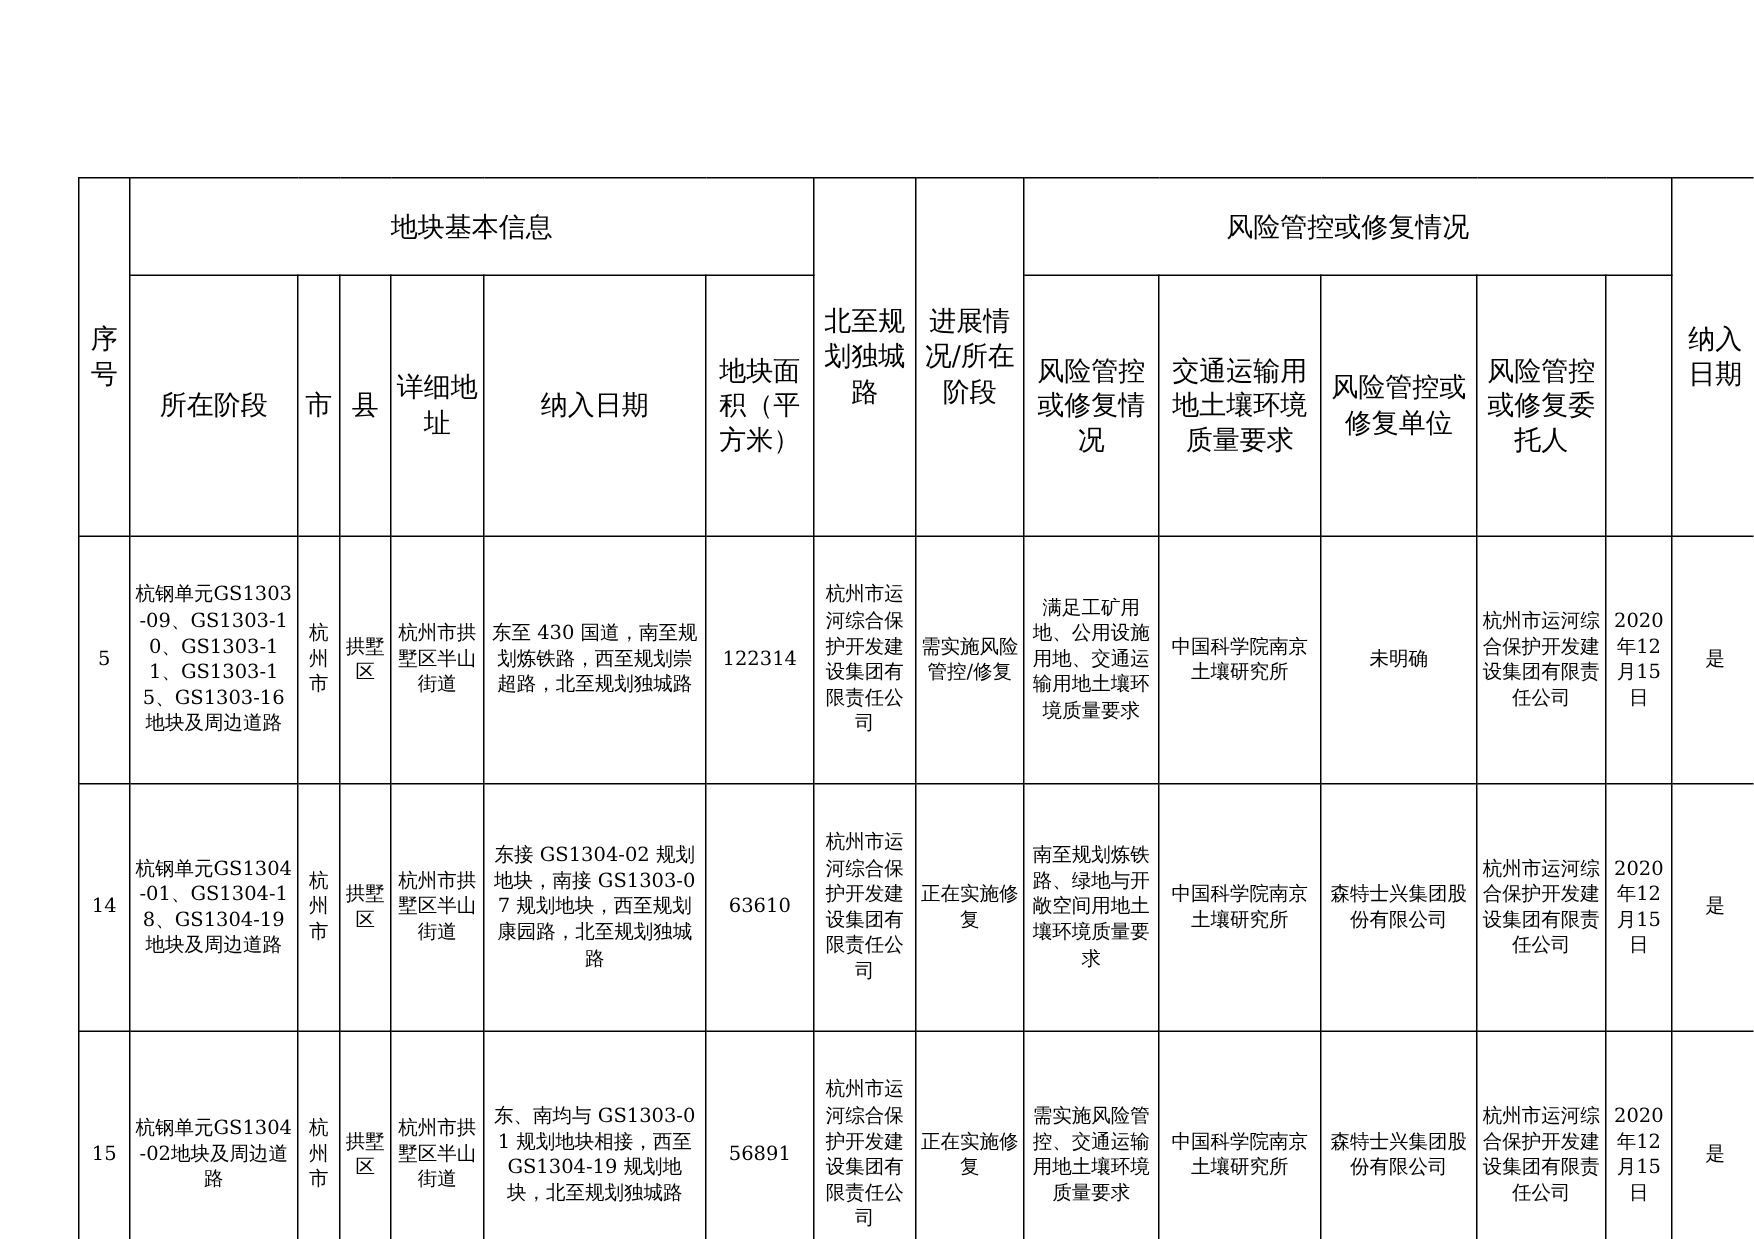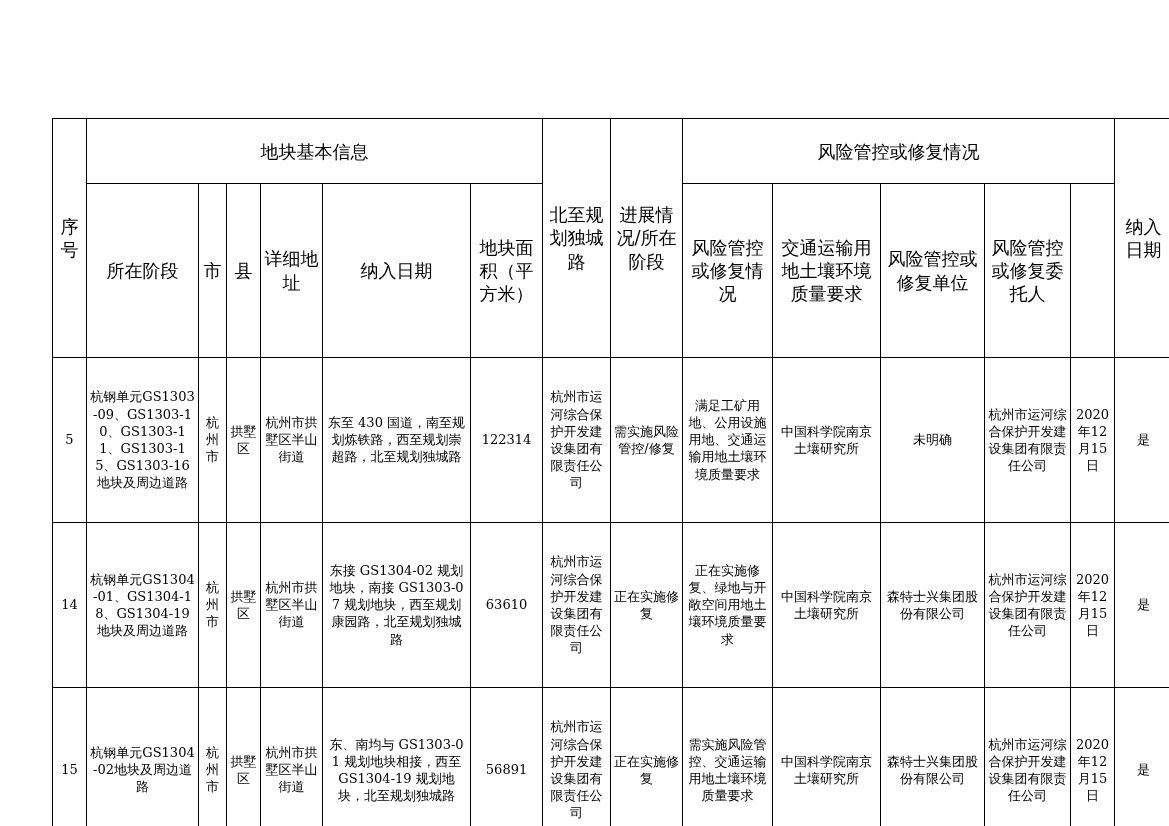--- a/index.html
+++ b/index.html
@@ -142,21 +142,21 @@
         <tr class="row-body">
           <td>14</td>
           <td class="cell-sm">杭钢单元GS1304-01、GS1304-18、GS1304-19地块及周边道路</td>
           <td class="cell-sm">杭州市</td>
           <td class="cell-sm">拱墅区</td>
           <td class="cell-sm">杭州市拱墅区半山街道</td>
           <td class="cell-sm">东接 GS1304-02 规划地块，南接 GS1303-07 规划地块，西至规划康园路，北至规划独城路</td>
           <td class="cell-sm">63610</td>
           <td class="cell-sm">杭州市运河综合保护开发建设集团有限责任公司</td>
           <td class="cell-sm">正在实施修复</td>
-          <td class="cell-sm">正在实施修复、绿地与开敞空间用地土壤环境质量要求</td>
+          <td class="cell-sm">南至规划炼铁路、绿地与开敞空间用地土壤环境质量要求</td>
           <td class="cell-sm">中国科学院南京土壤研究所</td>
           <td class="cell-sm">森特士兴集团股份有限公司</td>
           <td class="cell-sm">杭州市运河综合保护开发建设集团有限责任公司</td>
           <td class="cell-sm">2020年12月15日</td>
           <td class="cell-sm">是</td>
         </tr>
         <tr class="row-body">
           <td>15</td>
           <td class="cell-sm">杭钢单元GS1304-02地块及周边道路</td>
           <td class="cell-sm">杭州市</td>

